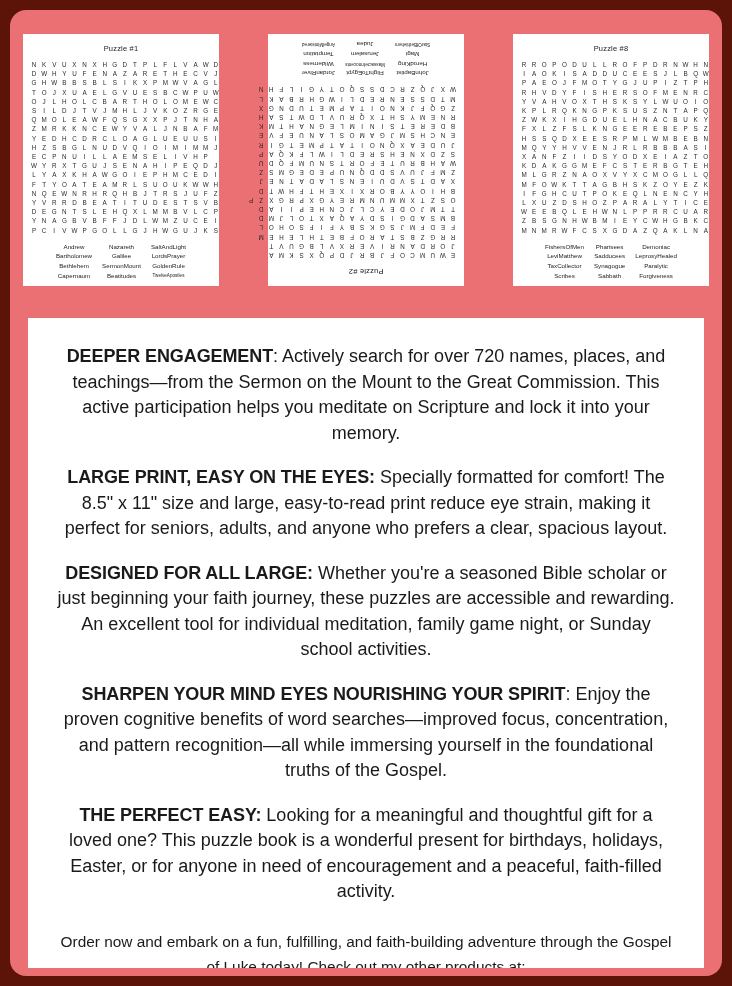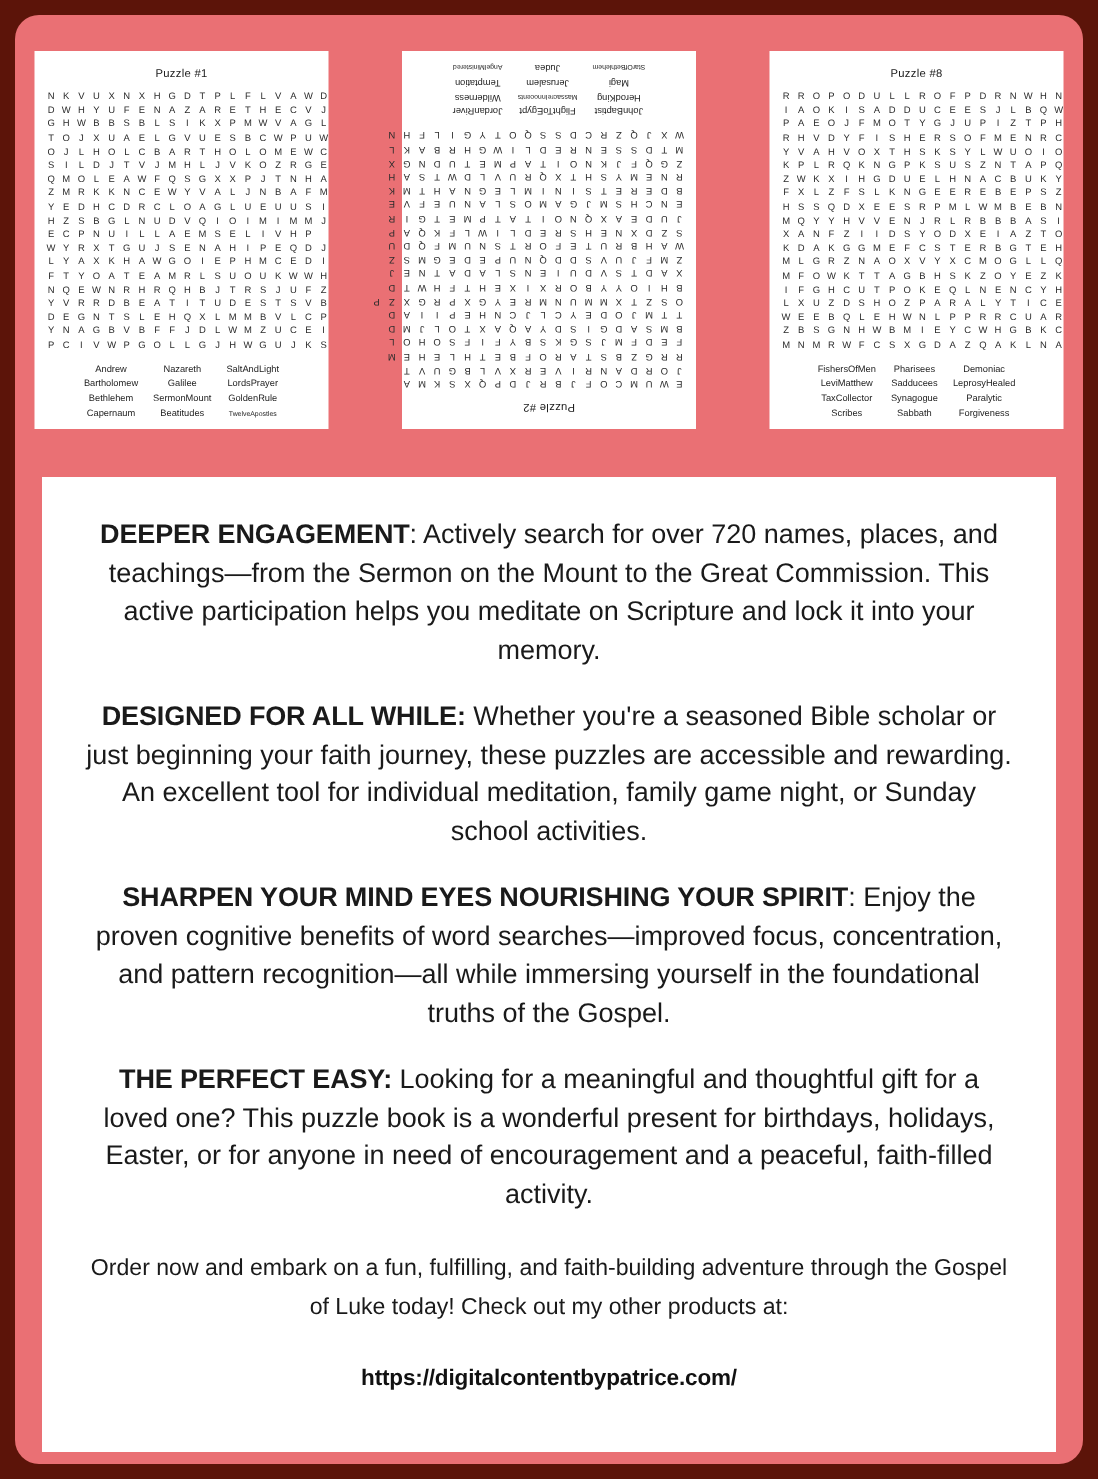--- a/index.html
+++ b/index.html
@@ -1355,21 +1355,22 @@
             <div class="word">Forgiveness</div>
           </div>
         </div>
       </div>
     </div>
 
   <div class="features-card">
 
     <div id="feature-blocks">
         <p class="feature-block"><span class="lead">DEEPER ENGAGEMENT</span><span>: Actively search for over 720 names, places, and teachings—from the Sermon on the Mount to the Great Commission. This active participation helps you meditate on Scripture and lock it into your memory.</span></p>
-        <p class="feature-block"><span class="lead">DESIGNED FOR ALL WHILE:</span><span> Whether you're a seasoned Bible scholar or just beginning your faith journey, these puzzles are accessible and rewarding. An excellent tool for individual meditation, family game night, or Sunday school activities.</span></p>
+        <p class="feature-block"><span class="lead">LARGE PRINT, EASY ON THE EYES:</span><span> Specially formatted for comfort! The 8.5" x 11" size and large, easy-to-read print reduce eye strain, making it perfect for seniors, adults, and anyone who prefers a clear, spacious layout.</span></p>
+        <p class="feature-block"><span class="lead">DESIGNED FOR ALL LARGE:</span><span> Whether you're a seasoned Bible scholar or just beginning your faith journey, these puzzles are accessible and rewarding. An excellent tool for individual meditation, family game night, or Sunday school activities.</span></p>
         <p class="feature-block"><span class="lead">SHARPEN YOUR MIND EYES NOURISHING YOUR SPIRIT</span><span>: Enjoy the proven cognitive benefits of word searches—improved focus, concentration, and pattern recognition—all while immersing yourself in the foundational truths of the Gospel.</span></p>
         <p class="feature-block"><span class="lead">THE PERFECT EASY:</span><span> Looking for a meaningful and thoughtful gift for a loved one? This puzzle book is a wonderful present for birthdays, holidays, Easter, or for anyone in need of encouragement and a peaceful, faith-filled activity.</span></p>
       </div>
 
     <div class="closing-block">Order now and embark on a fun, fulfilling, and faith-building adventure through the Gospel of Luke today! Check out my other products at:</div>
 
     <div class="site-url">https://digitalcontentbypatrice.com/</div>
   </div>
 
 </div>

